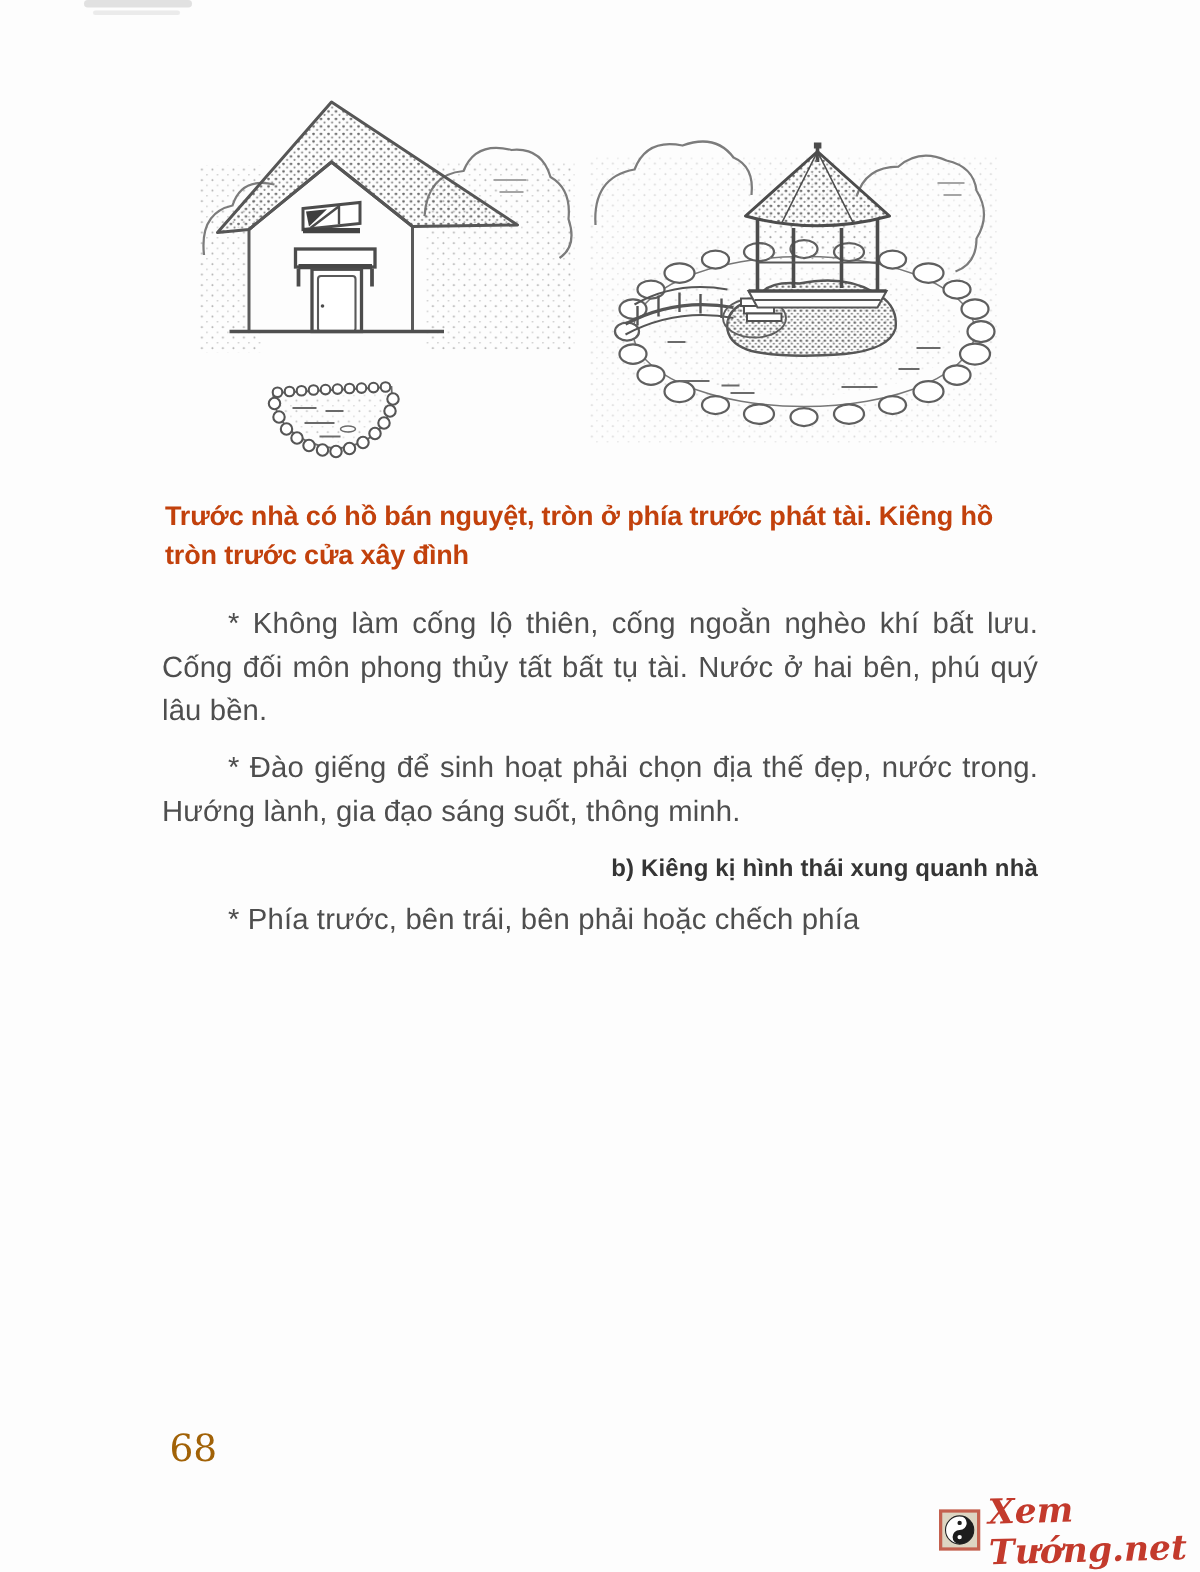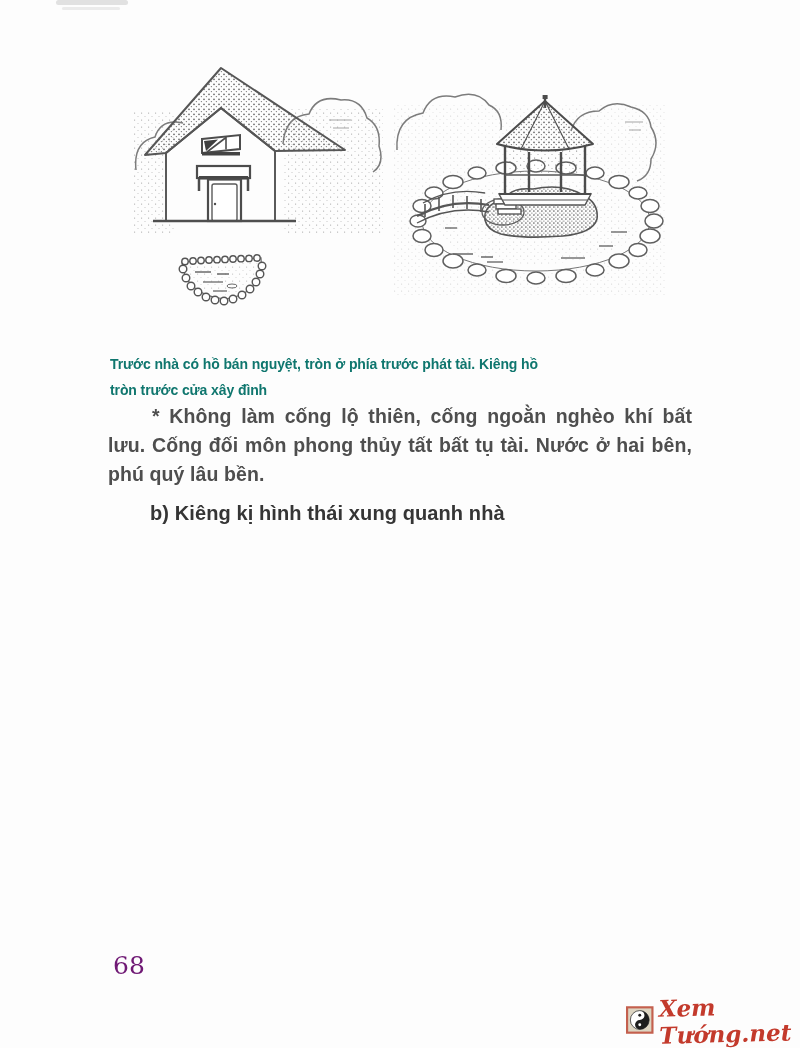--- a/index.html
+++ b/index.html
@@ -18,44 +18,42 @@
   .smudge.s1 { left: 56px; top: 0; width: 72px; height: 5px; opacity: .8; }
   .smudge.s2 { left: 62px; top: 7px; width: 58px; height: 3px; opacity: .5; }
 
   figure.fig { position: absolute; }
   .fig-left  { left: 133px; top: 48px;  width: 252px; height: 262px; }
   .fig-right { left: 393px; top: 86px;  width: 272px; height: 228px; }
   .fig svg { width: 100%; height: 100%; display: block; }
 
   .caption {
     position: absolute; left: 110px; top: 331px; width: 600px;
-    font-weight: 700; font-size: 14px; line-height: 26px;
-    color: #0f766e; letter-spacing: -0.1px;
+    font-weight: 700; font-size: 18px; line-height: 26px;
+    color: #c2410c; letter-spacing: -0.1px;
     white-space: pre-line;
-    margin-top: 20px;
   }
   .bodytext {
     position: absolute; left: 108px; top: 402px; width: 584px;
     font-size: 19.5px; line-height: 29px; color: #4e4e4e;
     text-align: justify; letter-spacing: 0.1px;
   }
   .bodytext p {
     text-indent: 44px;
     margin-bottom: 9px;
-    font-weight: bold;
   }
   .bodytext h3.subheading {
-    font-size: 20px; font-weight: 700; color: #353535;
-    text-indent: 42px; text-align: left;
+    font-size: 16px; font-weight: 700; color: #353535;
+    text-indent: 42px; text-align: right;
     margin: 5px 0 4px 0; line-height: 30px;
   }
   .page-number {
     position: absolute; left: 113px; top: 951px;
     font-family: "DejaVu Serif", "Liberation Serif", serif;
-    font-size: 25px; color: #701a75;
+    font-size: 25px; color: #a16207;
   }
   .watermark {
     position: absolute; left: 626px; top: 993px;
     display: flex; align-items: center; gap: 5px;
   }
   .wm-icon { width: 38px; height: 38px; display: inline-block; }
   .wm-icon svg { width: 100%; height: 100%; display: block; }
   .wm-text {
     font-family: "DejaVu Serif", "Liberation Serif", serif;
     font-style: italic; font-weight: 700;
@@ -235,21 +233,23 @@
         <path d="M110,114 H194" stroke="#565656" stroke-width="1.2" fill="none"></path>
       </g>
     </svg>
   </figure>
 
   <div class="caption">Trước nhà có hồ bán nguyệt, tròn ở phía trước phát tài. Kiêng hồ
 tròn trước cửa xây đình</div>
 
   <div class="bodytext">
     <p>* Không làm cống lộ thiên, cống ngoằn nghèo khí bất lưu. Cống đối môn phong thủy tất bất tụ tài. Nước ở hai bên, phú quý lâu bền.</p>
+    <p>* Đào giếng để sinh hoạt phải chọn địa thế đẹp, nước trong. Hướng lành, gia đạo sáng suốt, thông minh.</p>
     <h3 class="subheading">b) Kiêng kị hình thái xung quanh nhà</h3>
+    <p>* Phía trước, bên trái, bên phải hoặc chếch phía</p>
   </div>
 
   <div class="page-number">68</div>
 
   <div class="watermark">
     <span class="wm-icon">
       <svg viewBox="0 0 38 38" xmlns="http://www.w3.org/2000/svg">
         <rect x="0" y="0" width="38" height="38" fill="#c4604e"></rect>
         <rect x="3" y="3" width="32" height="32" fill="#ddd5c2"></rect>
         <circle cx="19" cy="19" r="13" fill="#ffffff" stroke="#222" stroke-width="1"></circle>

